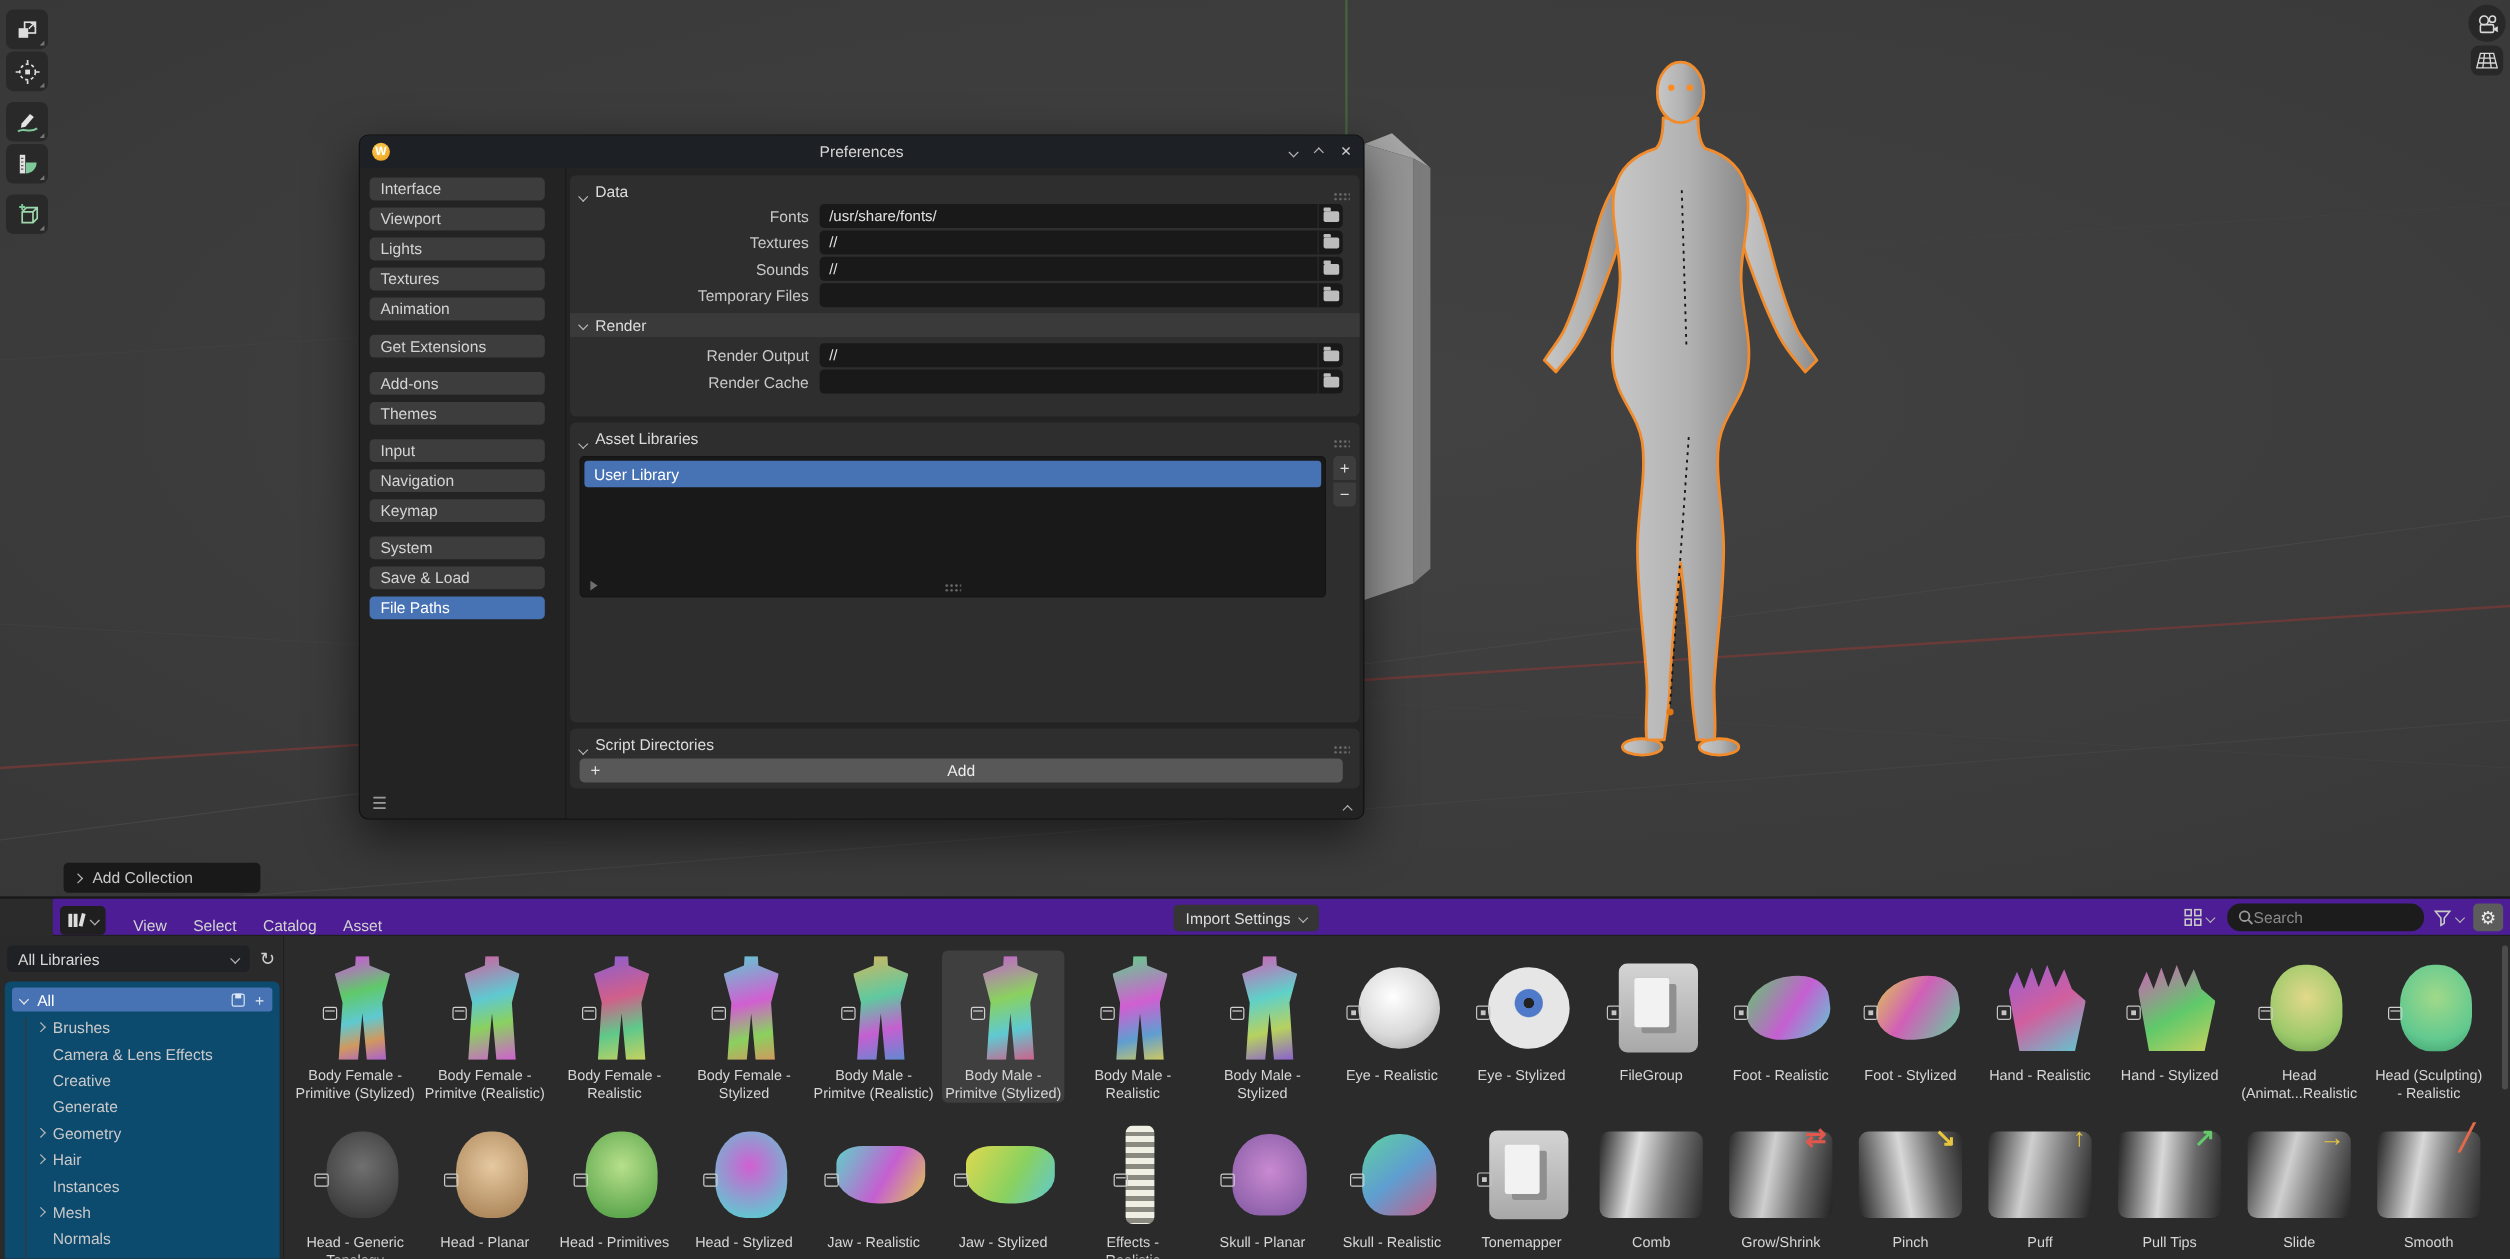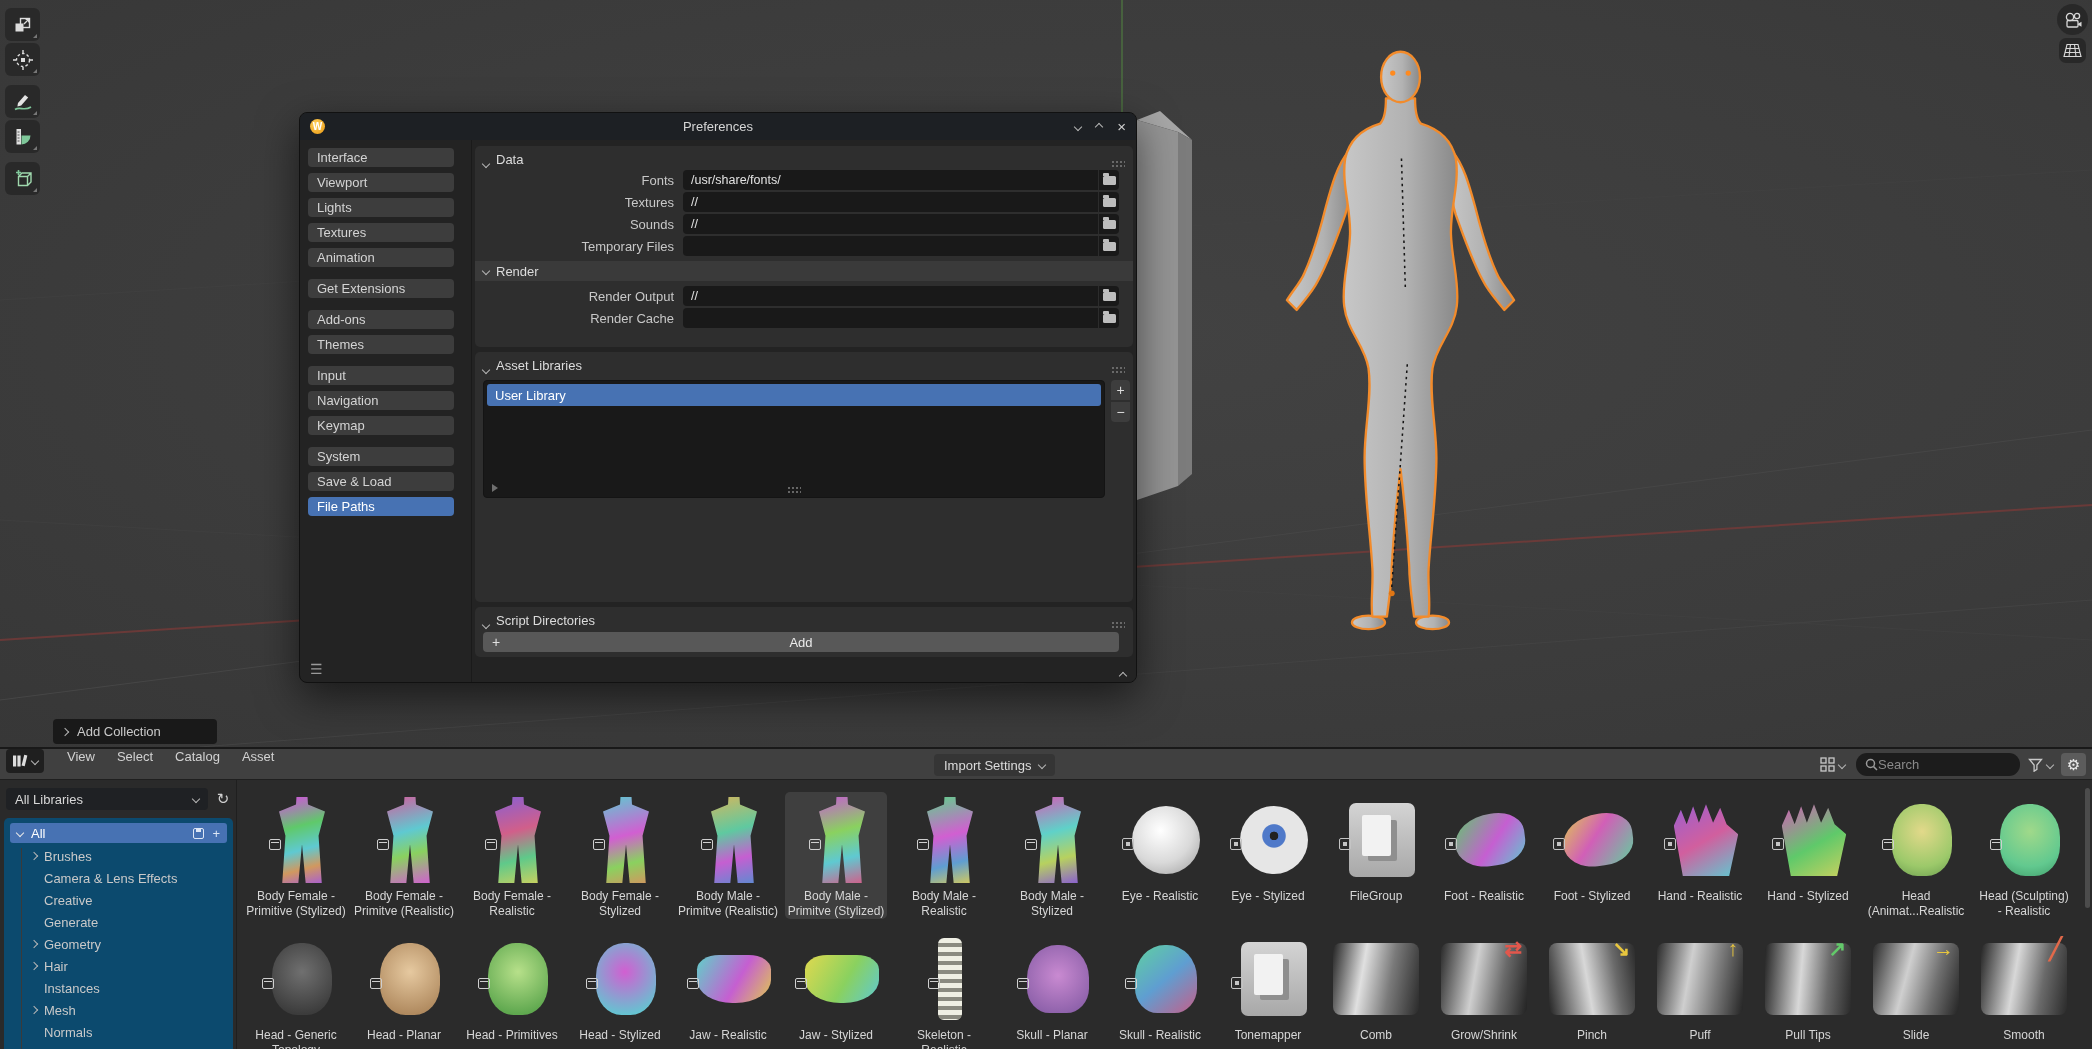--- a/index.html
+++ b/index.html
@@ -58,21 +58,21 @@
   .libbtns{position:absolute;left:636px;top:28px;width:19px;}
   .libbtn{width:19px;height:20px;background:#3d3d3d;color:#ddd;display:flex;align-items:center;justify-content:center;font-size:14px;margin-bottom:2px;}
   .libbtn.t{border-radius:4px 4px 0 0;}
   .libbtn.b{border-radius:0 0 4px 4px;}
   .addbtn{position:absolute;left:8px;right:14px;top:25px;height:20px;background:#585858;border-radius:4px;display:flex;align-items:center;justify-content:center;color:#ececec;}
   .addbtn .plus{position:absolute;left:9px;font-size:14px;color:#e0e0e0;}
   .more-ind{position:absolute;right:10px;bottom:1px;color:#bbb;font-size:11px;}
 
   
   .abrowser{position:absolute;left:0;top:747px;width:2092px;height:302px;background:#2b2b2b;border-top:2px solid #191919;}
-  .ab-head{height:31px;background:#404040;border-bottom:1px solid #1f1f1f;display:flex;align-items:flex-start;padding:0 6px;position:relative;}
+  .ab-head{height:31px;background:#4c1d95;border-bottom:1px solid #1f1f1f;display:flex;align-items:flex-end;padding:0 6px;position:relative;margin-left:44px;}
   .ed-btn{display:flex;align-items:center;gap:4px;background:#1f1f1f;border-radius:4px;height:24px;padding:0 6px;margin-right:12px;}
   .menu-item{padding:0 11px;color:#d2d2d2;}
   .imp-btn{position:absolute;left:934px;top:5px;height:22px;border-radius:4px;background:#353535;display:flex;align-items:center;gap:8px;padding:0 10px;color:#dcdcdc;}
   .rt-cluster{position:absolute;right:6px;top:4px;display:flex;align-items:center;gap:8px;}
   .disp-btn{display:flex;align-items:center;gap:4px;height:22px;padding:0 3px;}
   .search{width:164px;height:23px;background:#1c1c1c;border-radius:11px;display:flex;align-items:center;padding:0 9px;gap:0;}
   .search .ph{color:#8a8a8a;}
   .filter-btn{display:flex;align-items:center;gap:4px;}
   .gear-btn{width:25px;height:23px;background:#5c5c5c;border-radius:4px;display:flex;align-items:center;justify-content:center;color:#ececec;font-size:15px;}
   .ab-body{display:flex;height:270px;}
@@ -765,21 +765,21 @@
               <div></div>
             </div>
           </div>
           <div class="tile k-skel">
             <div class="thumb">
               <span class="mini mi-box"></span>
               <div class="shape" style="background: repeating-linear-gradient(rgb(239, 239, 228) 0px, rgb(239, 239, 228) 5px, rgb(138, 138, 128) 5px, rgb(138, 138, 128) 9px);"></div>
               <span class="arrow"></span>
             </div>
             <div class="tlab">
-              <div>Skeleton -</div>
+              <div>Effects -</div>
               <div>Realistic</div>
             </div>
           </div>
           <div class="tile k-skull">
             <div class="thumb">
               <span class="mini mi-box"></span>
               <div class="shape" style="background: radial-gradient(circle at 50% 45%, rgb(201, 138, 209), rgb(138, 95, 168) 85%);"></div>
               <span class="arrow"></span>
             </div>
             <div class="tlab">

